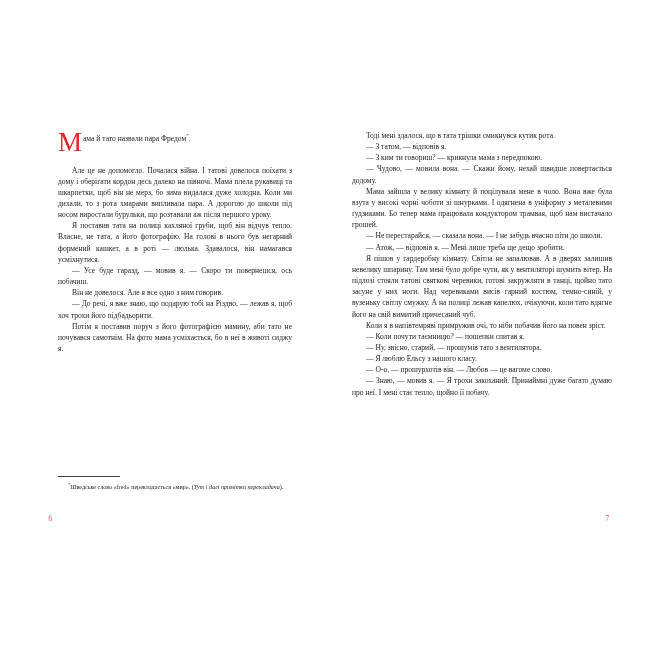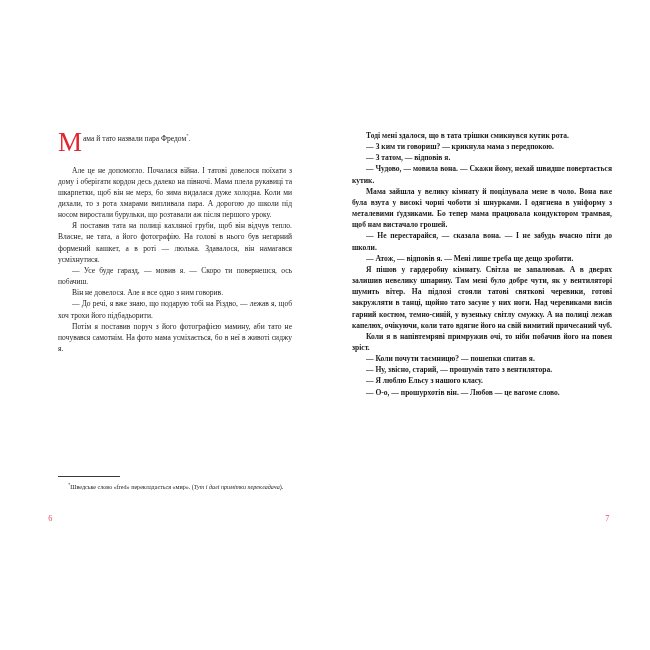--- a/index.html
+++ b/index.html
@@ -45,21 +45,21 @@
     position: absolute;
     top: 116px;
     font-size: 7.55px;
     line-height: 11.15px;
     color: #1b1b1b;
     text-align: justify;
     text-justify: inter-word;
     hyphens: manual;
   }
   .page-left  .text-column { left: 58px;  width: 234px; }
-  .page-right .text-column { left: 27px;  width: 260px; font-weight: bold; }
+  .page-right .text-column { left: 27px;  width: 260px; }
 
   .para {
     margin: 0;
     text-indent: 14px;
   }
 
   
   .opening {
     margin: 0 0 8.5px 0;
     text-indent: 0;
@@ -146,31 +146,32 @@
         <p class="footnote-text"><span class="fn-marker">*</span><span>Шведське слово «fred» перекладається «мир». (</span><span class="fn-italic">Тут і далі примітки перекладача</span><span>).</span></p>
       </div>
 
       <div class="folio">6</div>
     </div>
 
     <div class="page page-right">
 
       <div class="text-column">
         <p class="para">Тоді мені здалося, що в тата трішки смикнувся кутик рота.</p>
+        <p class="para">— З татом, — відповів я.</p>
         <p class="para">— З ким ти говориш? — крикнула мама з передпокою.</p>
-        <p class="para">— З татом, — відповів я.</p>
-        <p class="para">— Чудово, — мовила вона. — Скажи йому, нехай швидше повертається кутик.</p>
+        <p class="para">— Чудово, — мовила вона. — Скажи йому, нехай швидше повертається додому.</p>
         <p class="para">Мама зайшла у велику кімнату й поцілувала мене в чоло. Вона вже була взута у високі чорні чоботи зі шнурками. І одягнена в уніформу з металевими ґудзиками. Бо тепер мама працювала кондуктором трамвая, щоб нам вистачало грошей.</p>
         <p class="para">— Не перестарайся, — сказала вона. — І не забудь вчасно піти до школи.</p>
         <p class="para">— Атож, — відповів я. — Мені лише треба ще дещо зробити.</p>
         <p class="para">Я пішов у гардеробну кімнату. Світла не запалював. А в дверях залишив невелику шпарину. Там мені було добре чути, як у вентиляторі шумить вітер. На підлозі стояли татові святкові черевики, готові закружляти в танці, щойно тато засуне у них ноги. Над черевиками висів гарний костюм, темно-синій, у вузеньку світлу смужку. А на полиці лежав капелюх, очікуючи, коли тато вдягне його на свій вимитий причесаний чуб.</p>
         <p class="para">Коли я в напівтемряві примружив очі, то ніби побачив його на повен зріст.</p>
         <p class="para">— Коли почути таємницю? — пошепки спитав я.</p>
         <p class="para">— Ну, звісно, старий, — прошумів тато з вентилятора.</p>
         <p class="para">— Я люблю Ельсу з нашого класу.</p>
         <p class="para">— О-о, — прошурхотів він. — Любов — це вагоме слово.</p>
+        <p class="para">— Знаю, — мовив я. — Я трохи закоханий. Принаймні дуже багато думаю про неї. І мені стає тепло, щойно її побачу.</p>
       </div>
 
       <div class="folio">7</div>
     </div>
 
   </div>
 </div>
 
 </body></html>

